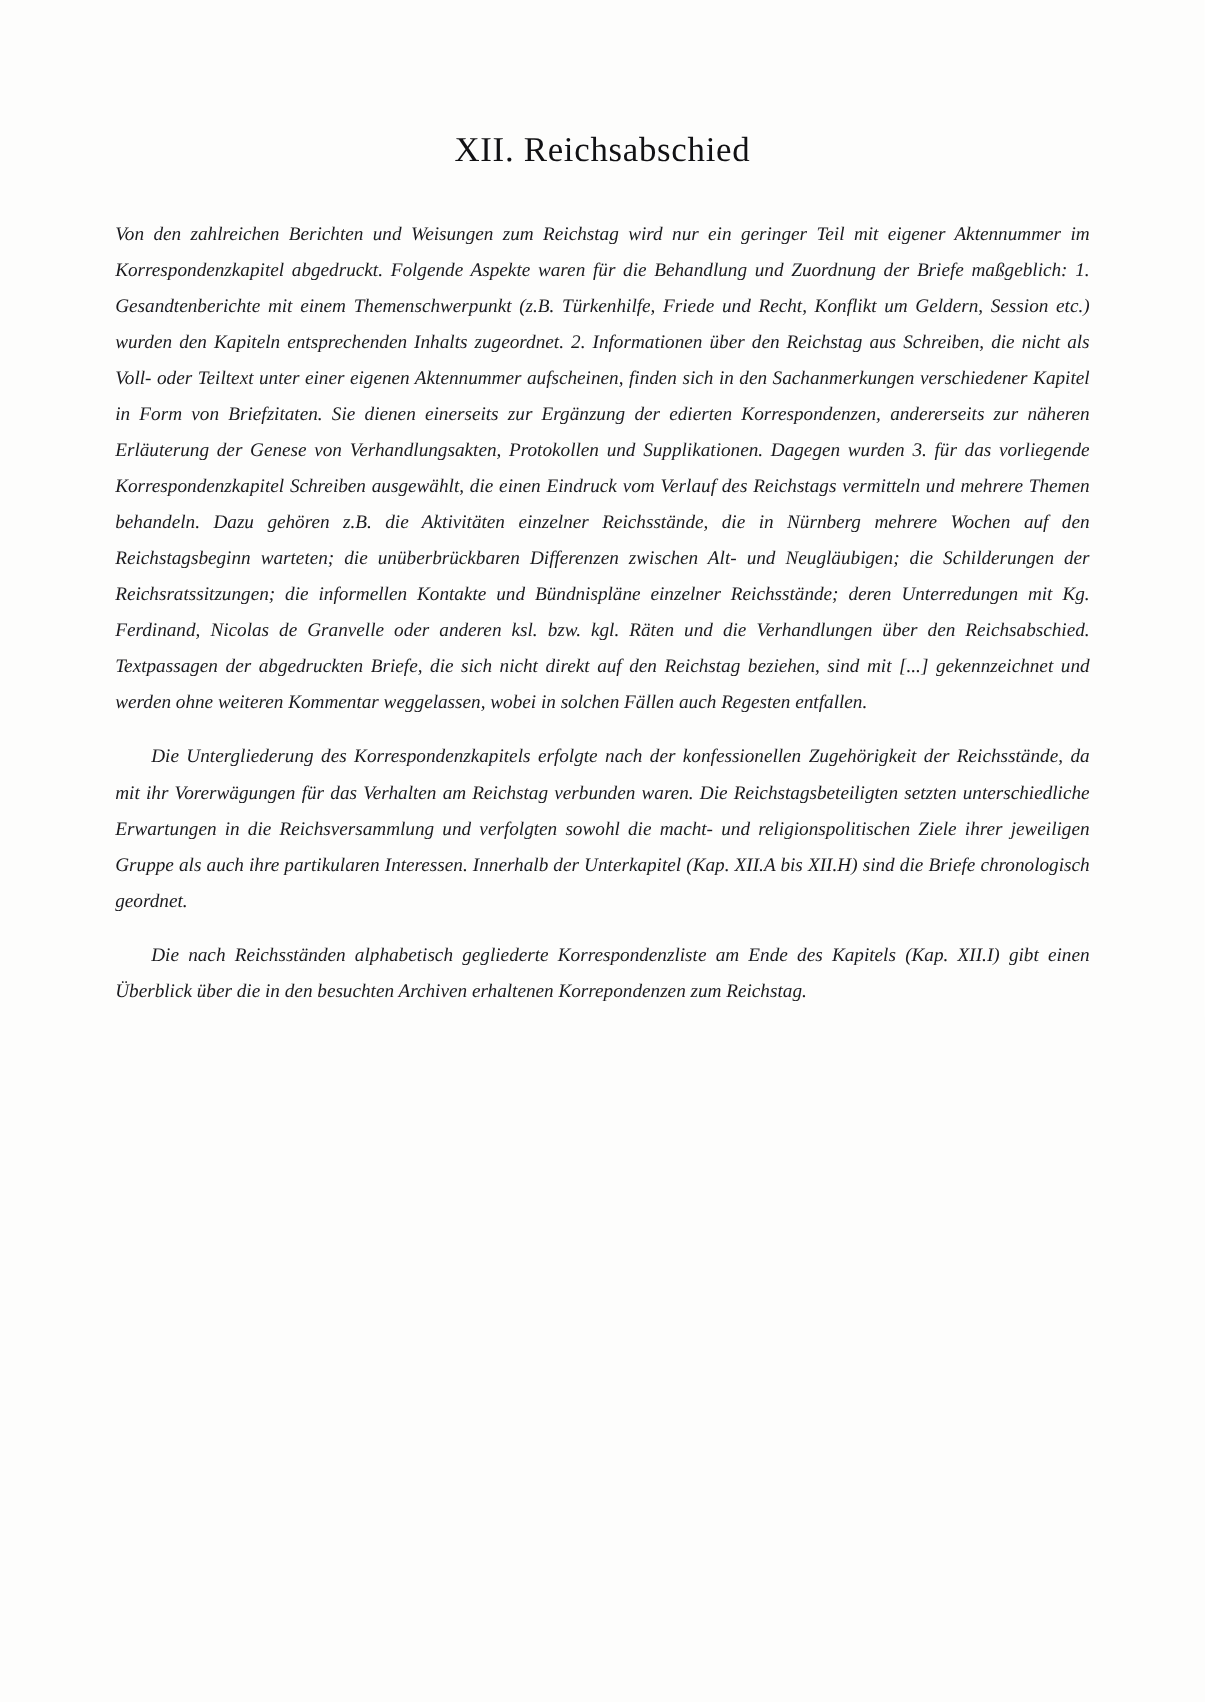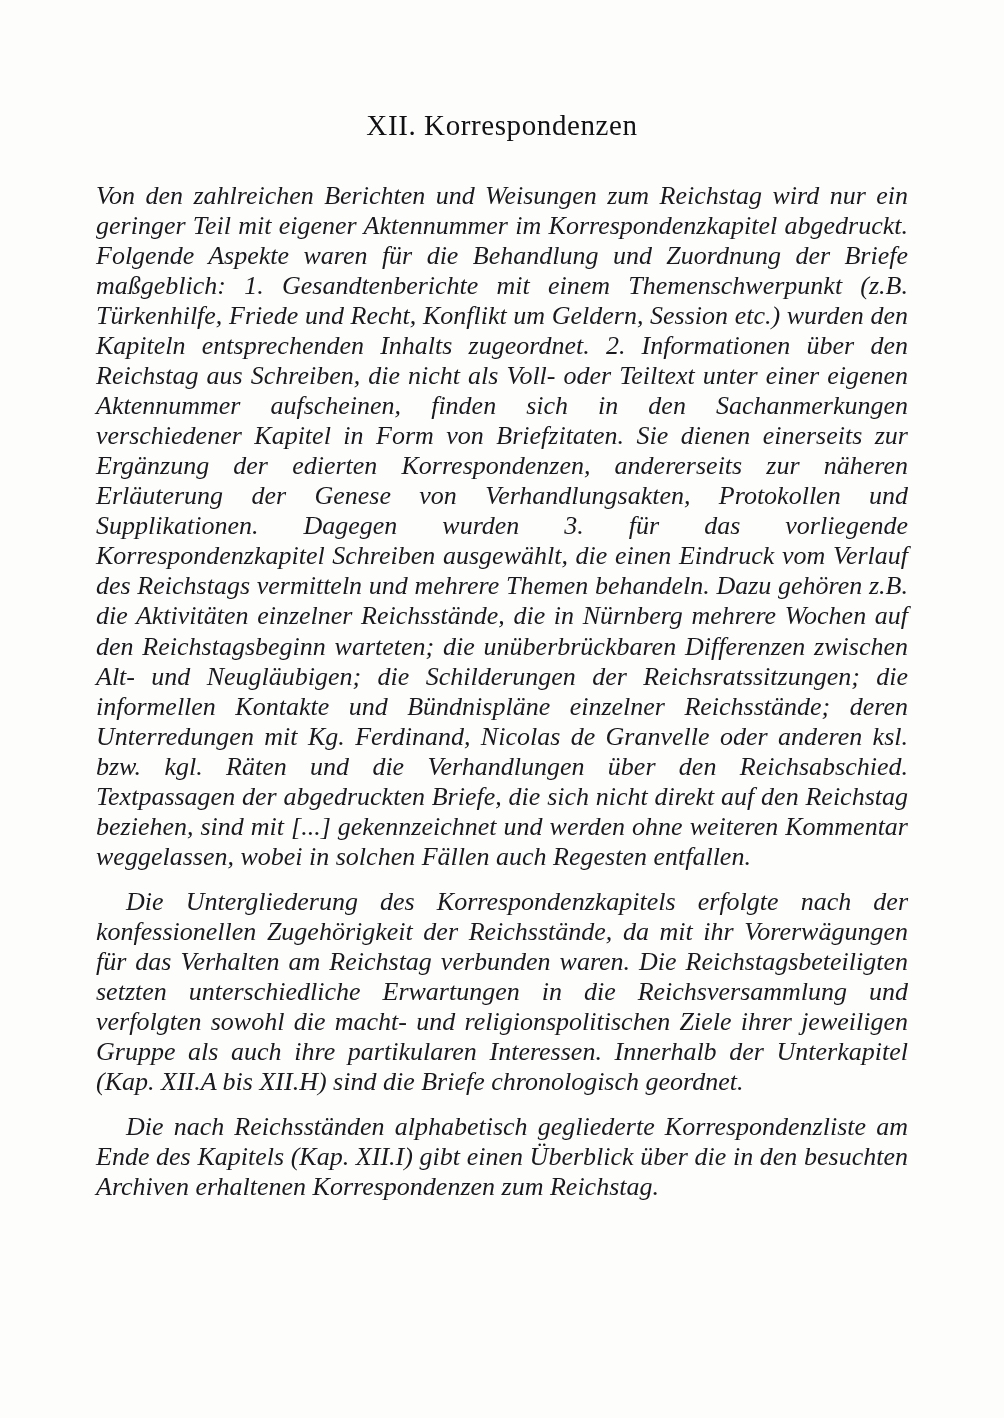--- a/index.html
+++ b/index.html
@@ -36,21 +36,21 @@
     letter-spacing: 0.6px;
     text-align: center;
     color: #111114;
     margin: 0 0 38px 0;
     line-height: 1.2;
   }
   .body-para {
     font-family: "Liberation Serif", "DejaVu Serif", serif;
     font-style: italic;
     font-weight: 400;
-    font-size: 26px;
+    font-size: 16px;
     line-height: 30.05px;
     text-align: justify;
     text-justify: inter-word;
     color: #1a1a1e;
     margin: 0;
     hyphens: manual;
     -webkit-hyphens: manual;
   }
   .body-para.indented {
     text-indent: 30px;
@@ -58,22 +58,22 @@
   .body-para + .body-para {
     margin-top: 15px;
   }
 </style>
 </head>
 <body>
 
 <div class="page">
   <div class="text-block">
 
-    <h1 class="chapter-title">XII. Korrespondenzen</h1>
+    <h1 class="chapter-title">XII. Reichsabschied</h1>
 
     <p class="body-para">Von den zahlreichen Berichten und Weisungen zum Reichstag wird nur ein geringer Teil mit eigener Aktennummer im Korrespondenzkapitel abgedruckt. Folgende Aspekte waren für die Behandlung und Zuordnung der Briefe maßgeblich: 1. Gesandtenberichte mit einem Themenschwerpunkt (z.B. Türkenhilfe, Friede und Recht, Konflikt um Geldern, Session etc.) wurden den Kapiteln entsprechenden Inhalts zugeordnet. 2. Informationen über den Reichstag aus Schreiben, die nicht als Voll- oder Teiltext unter einer eigenen Aktennummer aufscheinen, finden sich in den Sachanmerkungen verschiedener Kapitel in Form von Briefzitaten. Sie dienen einerseits zur Ergänzung der edierten Korrespondenzen, andererseits zur näheren Erläuterung der Genese von Verhandlungsakten, Protokollen und Supplikationen. Dagegen wurden 3. für das vorliegende Korrespondenzkapitel Schreiben ausgewählt, die einen Eindruck vom Verlauf des Reichstags vermitteln und mehrere Themen behandeln. Dazu gehören z.B. die Aktivitäten einzelner Reichsstände, die in Nürnberg mehrere Wochen auf den Reichstagsbeginn warteten; die unüberbrückbaren Differenzen zwischen Alt- und Neugläubigen; die Schilderungen der Reichsratssitzungen; die informellen Kontakte und Bündnispläne einzelner Reichsstände; deren Unterredungen mit Kg. Ferdinand, Nicolas de Granvelle oder anderen ksl. bzw. kgl. Räten und die Verhandlungen über den Reichsabschied. Textpassagen der abgedruckten Briefe, die sich nicht direkt auf den Reichstag beziehen, sind mit [...] gekennzeichnet und werden ohne weiteren Kommentar weggelassen, wobei in solchen Fällen auch Regesten entfallen.</p>
 
     <p class="body-para indented">Die Untergliederung des Korrespondenzkapitels erfolgte nach der konfessionellen Zugehörigkeit der Reichsstände, da mit ihr Vorerwägungen für das Verhalten am Reichstag verbunden waren. Die Reichstagsbeteiligten setzten unterschiedliche Erwartungen in die Reichsversammlung und verfolgten sowohl die macht- und religionspolitischen Ziele ihrer jeweiligen Gruppe als auch ihre partikularen Interessen. Innerhalb der Unterkapitel (Kap. XII.A bis XII.H) sind die Briefe chronologisch geordnet.</p>
 
-    <p class="body-para indented">Die nach Reichsständen alphabetisch gegliederte Korrespondenzliste am Ende des Kapitels (Kap. XII.I) gibt einen Überblick über die in den besuchten Archiven erhaltenen Korrespondenzen zum Reichstag.</p>
+    <p class="body-para indented">Die nach Reichsständen alphabetisch gegliederte Korrespondenzliste am Ende des Kapitels (Kap. XII.I) gibt einen Überblick über die in den besuchten Archiven erhaltenen Korrepondenzen zum Reichstag.</p>
 
   </div>
 </div>
 
 </body></html>

